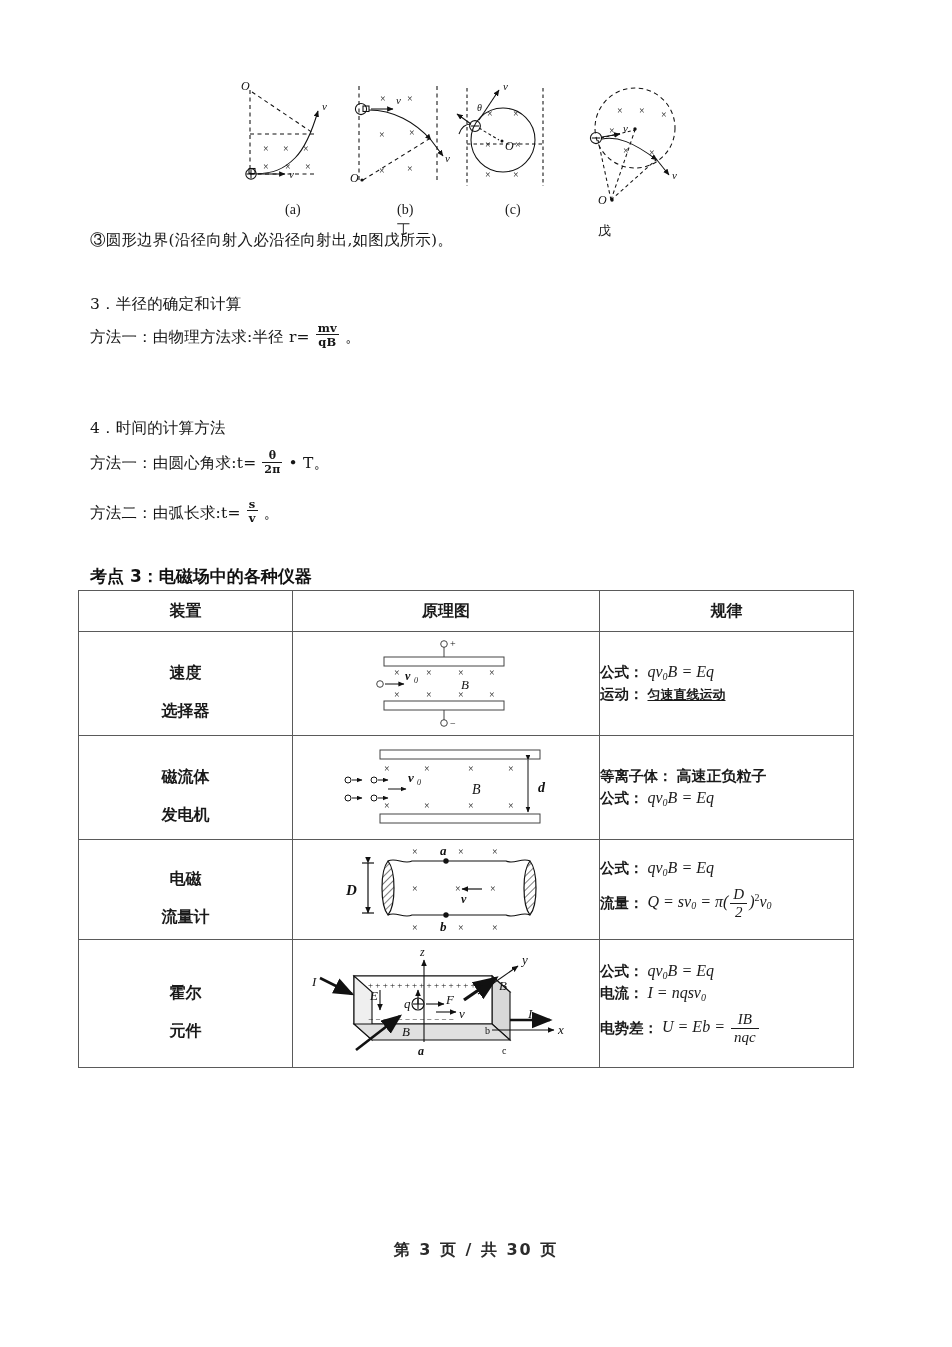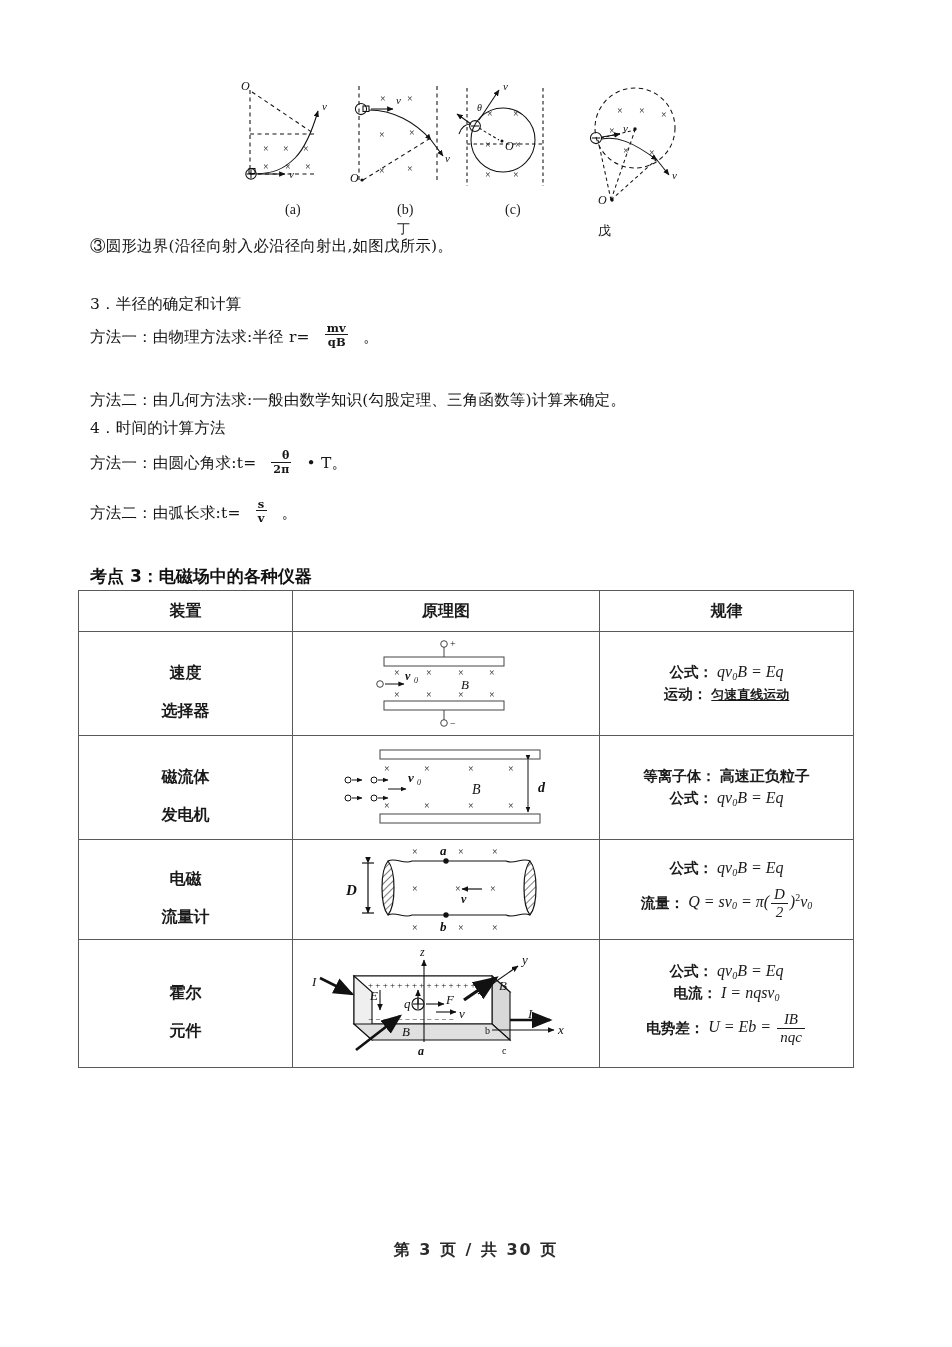--- a/index.html
+++ b/index.html
@@ -57,24 +57,24 @@
     font-family: "DejaVu Serif", "Liberation Serif", serif;
     font-size: 15.5px;
     color: #161616;
     white-space: nowrap;
     letter-spacing: 0.2px;
   }
 
   .frac {
     display: inline-block;
     vertical-align: -0.42em;
-    text-align: right;
+    text-align: center;
     font-size: 11.5px;
     line-height: 1.08;
-    margin: 0 15px;
+    margin: 0 6px;
     font-family: "DejaVu Serif", serif;
   }
   .frac .num { display: block; padding: 0 2px; font-weight: 600;}
   .frac .den { display: block; border-top: 1.2px solid #1a1a1a; padding: 1px 2px; font-weight: 700;}
   .frac.wide { font-size: 11px; }
 
   .heading {
     position: absolute;
     left: 90px;
     font-family: "DejaVu Sans", "Liberation Sans", sans-serif;
@@ -122,21 +122,20 @@
   .rule-cell {
     padding: 6px 0 6px 14px;
     font-family: "DejaVu Serif", "Liberation Serif", serif;
     font-size: 14.5px;
   }
   .rule-line {
     display: flex;
     align-items: center;
     margin: 3px 0;
     white-space: nowrap;
-    justify-content: center;
   }
   .rule-lbl { font-weight: bold; font-size: 14.5px; margin-right: 4px; }
   .mathit {
     font-family: "Liberation Serif", "DejaVu Serif", serif;
     font-style: italic;
     font-size: 16px;
   }
   .sub { font-size: 10px; vertical-align: -0.28em; font-style: italic; }
   .sup { font-size: 10px; vertical-align: 0.55em; font-style: italic; }
   .mfrac {
@@ -285,28 +284,27 @@
   </div>
 
   <div class="fig-labels">
     <span class="fig-label" style="left:60px;top:6px;">(a)</span>
     <span class="fig-label" style="left:172px;top:6px;">(b)</span>
     <span class="fig-label" style="left:280px;top:6px;">(c)</span>
     <span class="cn-fig-label" style="left:172px;top:24px;">丁</span>
     <span class="cn-fig-label" style="left:373px;top:26px;">戊</span>
   </div>
 
-  <div class="ptext" style="top:236px;">③圆形边界(沿径向射入必沿径向射出,如图戊所示)。</div>
+  <div class="ptext" style="top:230px;">③圆形边界(沿径向射入必沿径向射出,如图戊所示)。</div>
   <div class="ptext" style="top:294px;">3．半径的确定和计算</div>
 
   <div class="ptext" style="top:322px;">
     <span>方法一：由物理方法求:半径 r=</span><span class="frac"><span class="num">mv</span><span class="den">qB</span></span><span>。</span>
   </div>
 
-  <div class="ptext" style="top:390px;">方法二：由几何方法求:一般由数学知识(勾股定理、三角函数等)计算来确定。</div>
   <div class="ptext" style="top:418px;text-align:center;">4．时间的计算方法</div>
 
   <div class="ptext" style="top:450px;">
     <span>方法一：由圆心角求:t=</span><span class="frac wide"><span class="num">θ</span><span class="den">2π</span></span><span>• T。</span>
   </div>
 
   <div class="ptext" style="top:498px;">
     <span>方法二：由弧长求:t=</span><span class="frac"><span class="num">s</span><span class="den">v</span></span><span>。</span>
   </div>
 

